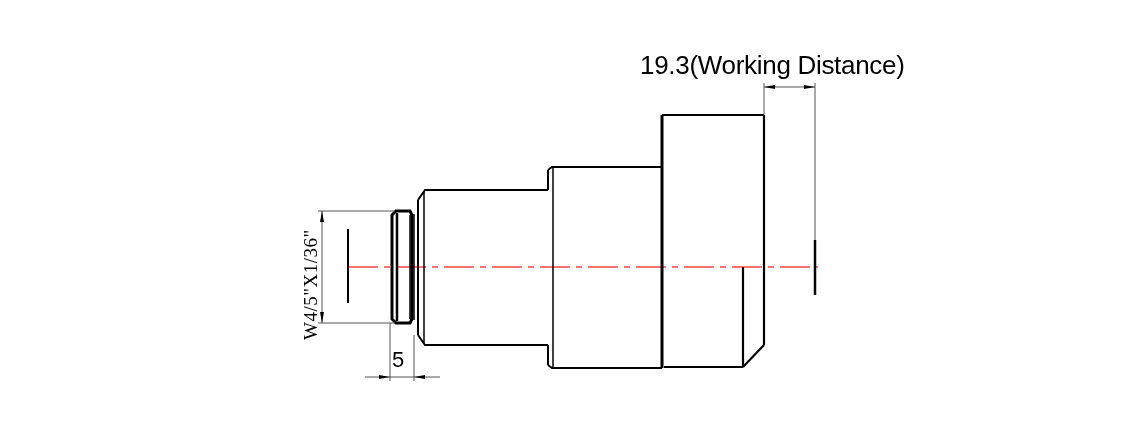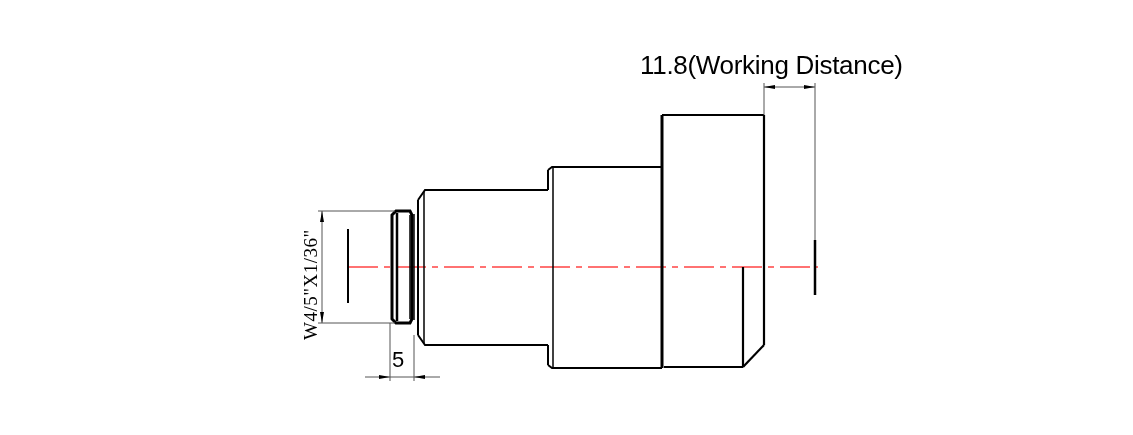--- a/index.html
+++ b/index.html
@@ -67,15 +67,15 @@
 
   <g stroke="#555" fill="none" stroke-width="1">
     <line x1="390" y1="323" x2="390" y2="381"></line>
     <line x1="414" y1="335" x2="414" y2="381"></line>
     <line x1="365" y1="377" x2="440" y2="377"></line>
     <path d="M390,377 L379,375 L379,379 Z" fill="#000" stroke="none"></path>
     <path d="M414,377 L425,375 L425,379 Z" fill="#000" stroke="none"></path>
   </g>
 </svg>
 
-<div class="wd-label">11.8(Working Distance)</div>
+<div class="wd-label">19.3(Working Distance)</div>
 <div class="thread-label">W4/5"X1/36"</div>
 <div class="len-label">5</div>
 
 </body></html>

